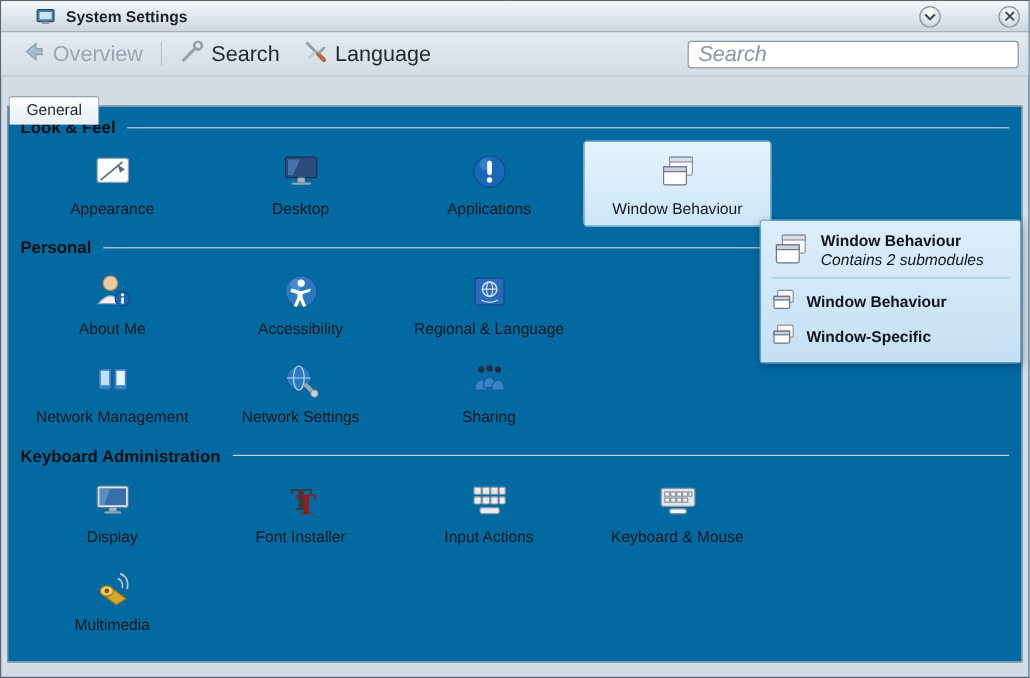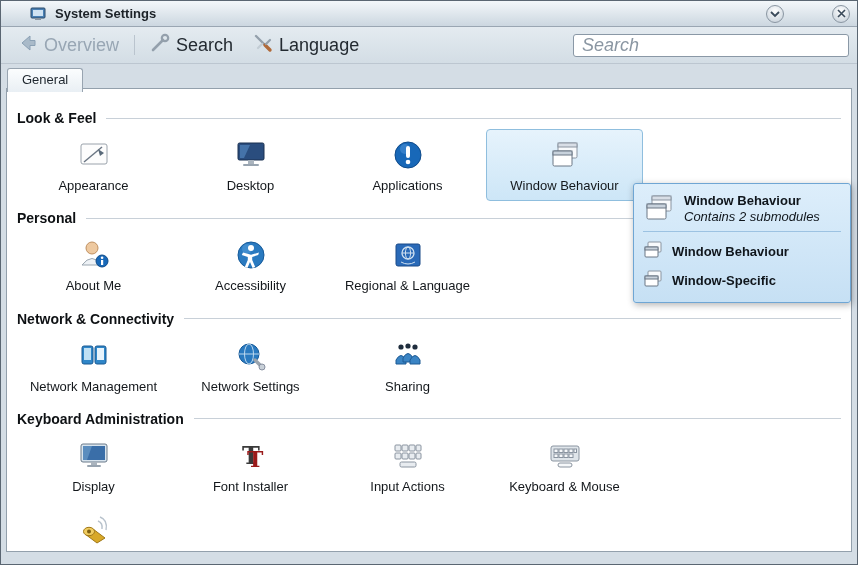--- a/index.html
+++ b/index.html
@@ -26,26 +26,26 @@
   .tool-sep{width:1px;height:20px;background:#bac4ce;margin:0 4px;}
   .toolbar-spacer{flex:1;}
   .search-input{width:276px;height:23px;border:1px solid #8a98a6;border-radius:3px;
     padding:0 8px;font-size:18px;font-family:inherit;background:#fff;color:#333;box-sizing:border-box;}
   .search-input::placeholder{font-style:italic;color:#8a96a2;}
 
   
   .tabbar{flex:0 0 24px;display:flex;align-items:flex-end;padding-left:6px;position:relative;z-index:2;}
   .tab{font-size:13px;padding:3px 14px 4px;border:1px solid #98a4b0;border-bottom:none;
     border-radius:3px 3px 0 0;background:linear-gradient(#dde4ea,#c9d3dc);margin-right:2px;
-    color:#1e262e;position:relative;top:4px;}
+    color:#1e262e;position:relative;top:16px;}
   .tab.active{background:linear-gradient(#fbfdfe,#e9eff4);padding-bottom:5px;}
 
   
-  .content{flex:1;margin:0 5px 12px;background:#ffffff;border:1px solid #93a0ac;
-    position:relative;padding:12px 4px;overflow:hidden;z-index:1;}
+  .content{flex:1;margin:0 5px 12px;background:#0369a1;border:1px solid #93a0ac;
+    position:relative;padding:0 4px;overflow:hidden;z-index:1;}
   .section-header{display:flex;align-items:center;margin:9px 6px 2px;gap:10px;}
   .section-title{font-weight:bold;font-size:14px;color:#0e1114;white-space:nowrap;}
   .section-rule{flex:1;height:1px;background:#c8d0d8;}
   .item-row{display:flex;padding:1px 0 0 4px;}
   .module{width:157px;display:flex;flex-direction:column;align-items:center;gap:8px;
     padding:9px 2px 7px;border:1px solid transparent;border-radius:4px;box-sizing:border-box;}
   .module-label{font-size:13px;color:#14181c;text-align:left;line-height:1.1;}
   .module.selected{background:linear-gradient(#e6f3fc,#cde6f7);border-color:#8fbede;}
   .i32{width:32px;height:32px;display:block;}
 
@@ -213,24 +213,20 @@
               <circle cx="16" cy="14" r="6" fill="none" stroke="#cfe0f0" stroke-width="1.3"></circle>
               <ellipse cx="16" cy="14" rx="2.6" ry="6" fill="none" stroke="#cfe0f0"></ellipse>
               <line x1="10" y1="14" x2="22" y2="14" stroke="#cfe0f0"></line>
               <path d="M9 23 q7 4 14 0" stroke="#cfe0f0" fill="none"></path>
             </svg>
         </span>
         <span class="module-label">Regional &amp; Language</span>
       </div>
     </div>
 
-    <div class="section-header">
-      <span class="section-title">Network &amp; Connectivity</span>
-      <span class="section-rule"></span>
-    </div>
     <div class="item-row">
       <div class="module">
         <span>
           <svg class="i32" viewBox="0 0 32 32">
               <rect x="4" y="6" width="11" height="18" rx="2" fill="#2f86c8" stroke="#1a5a94"></rect>
               <rect x="6" y="8" width="7" height="12" fill="#bfe0f4"></rect>
               <rect x="17" y="6" width="11" height="18" rx="2" fill="#2f86c8" stroke="#1a5a94"></rect>
               <rect x="19" y="8" width="7" height="12" fill="#e8f4fc"></rect>
             </svg>
         </span>

